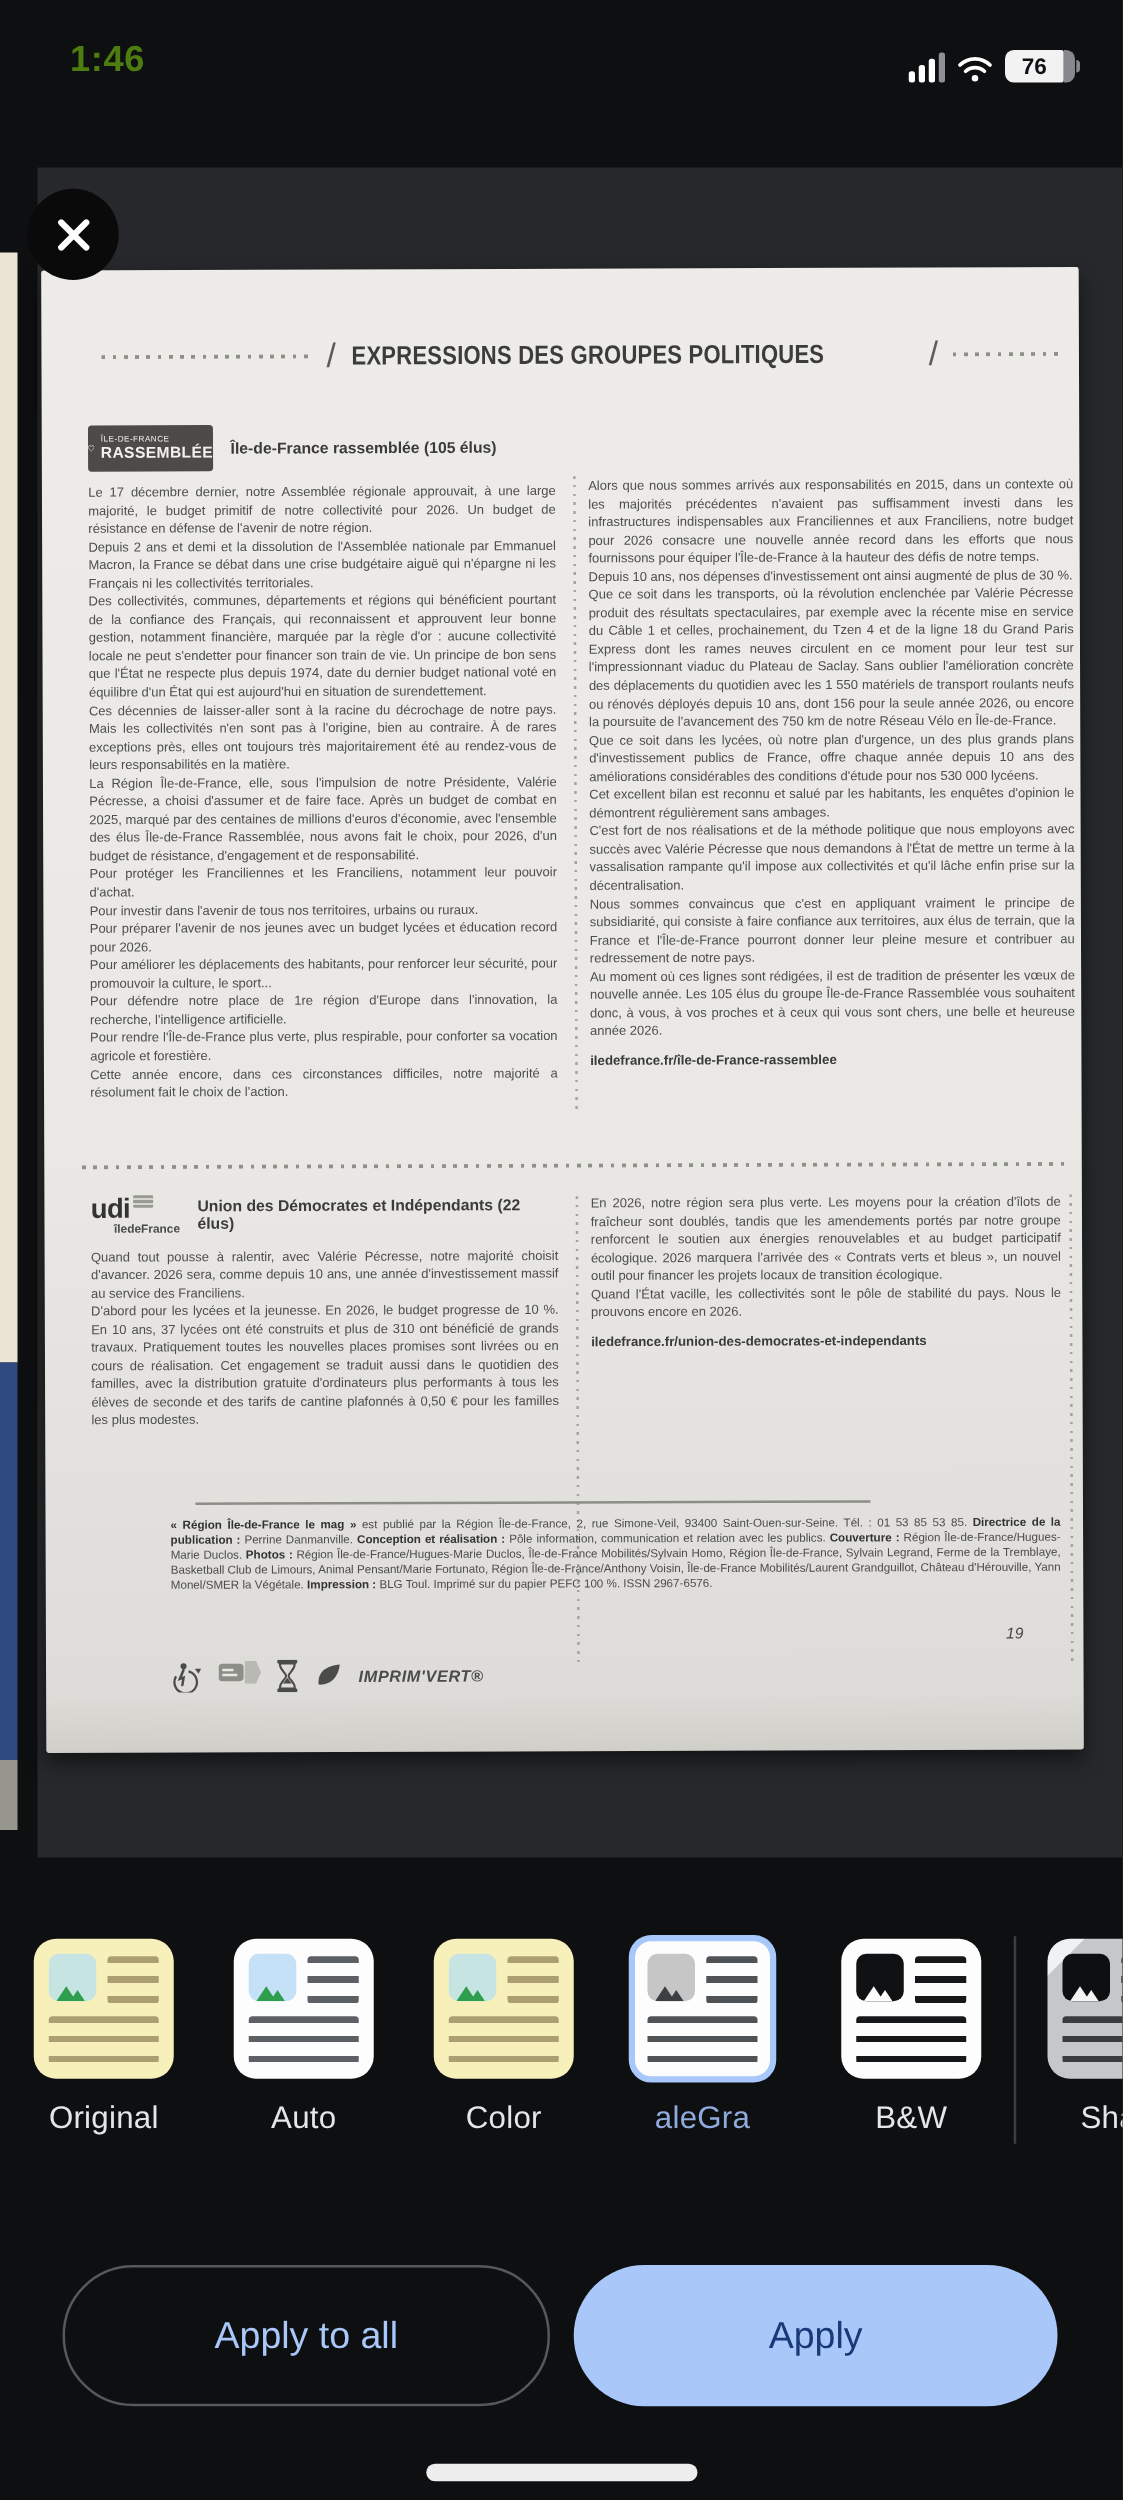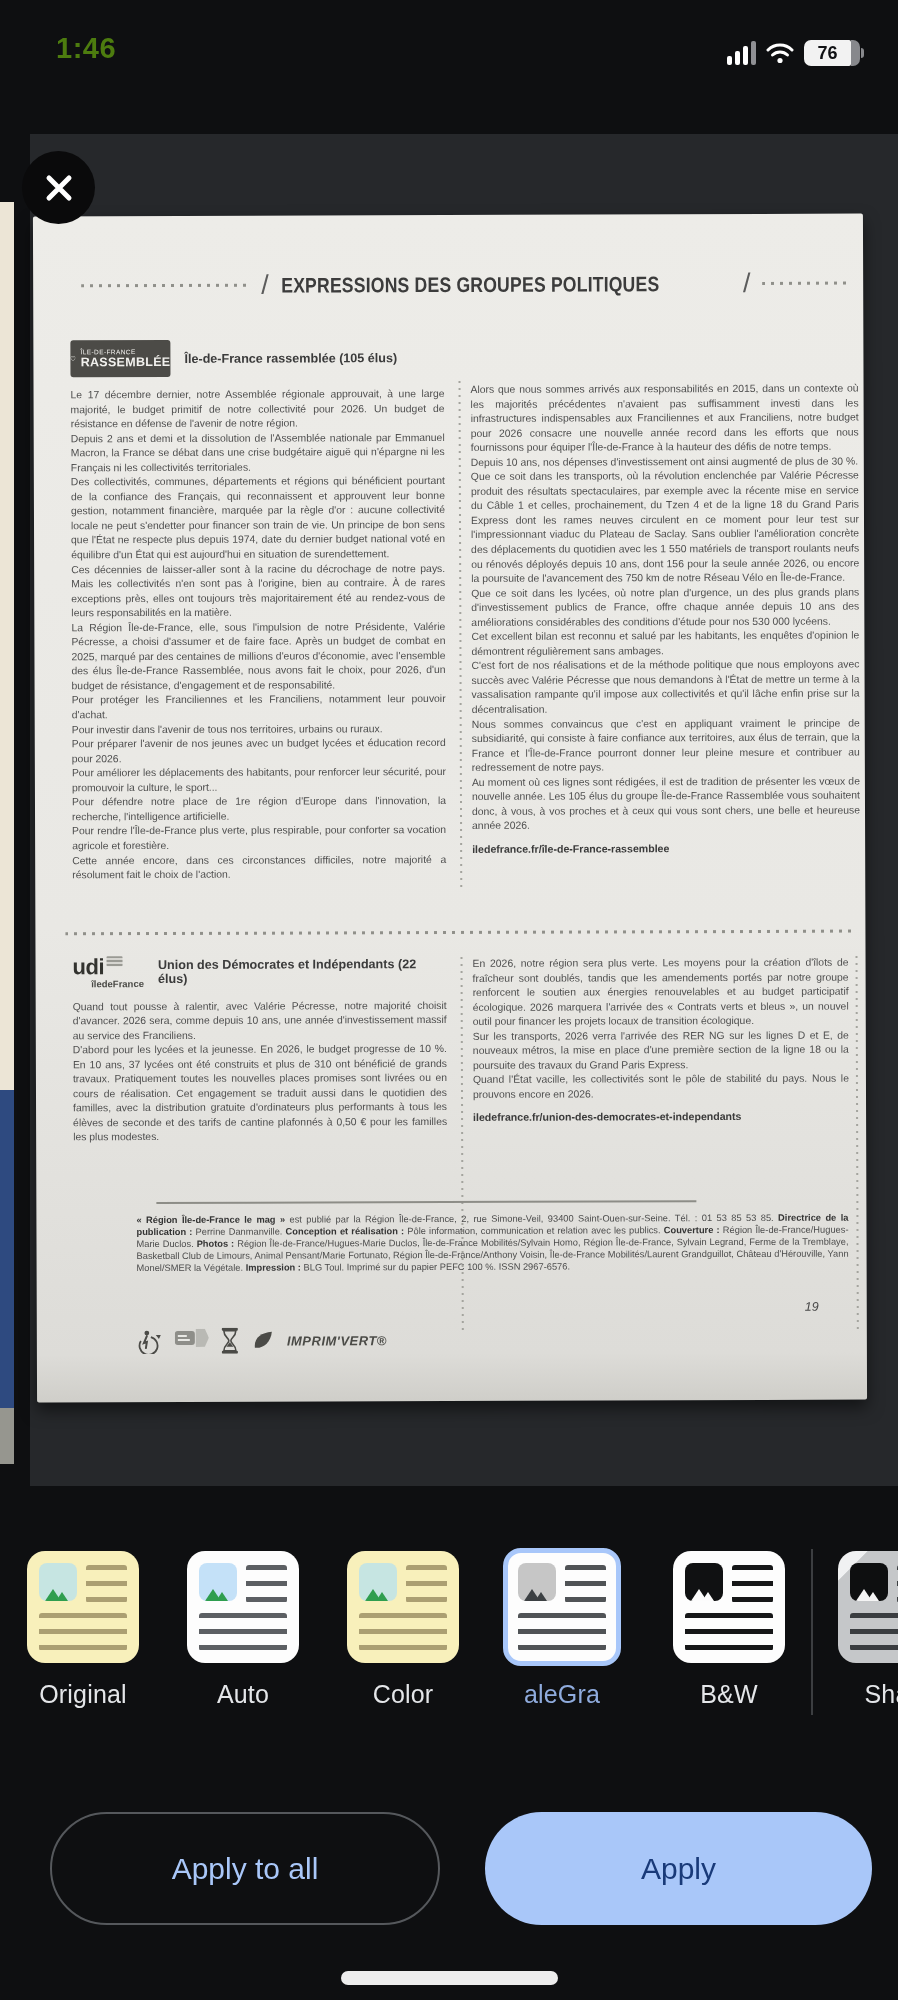--- a/index.html
+++ b/index.html
@@ -7,21 +7,21 @@
   body {
     position:relative; overflow:hidden;
     background:#0e0f11;
     font-family:"Liberation Sans", sans-serif;
     -webkit-font-smoothing:antialiased;
   }
   .abs { position:absolute; }
 
   
   .sb-time { left:56px; top:32px; font-size:29px; font-weight:700; color:#4d7c0f; letter-spacing:.5px; }
-  .sb-icons { right:34px; top:40px; display:flex; align-items:center; gap:10px; }
+  .sb-icons { right:34px; top:40px; display:flex; align-items:flex-end; gap:10px; }
   .sig { display:flex; align-items:flex-end; gap:3px; height:24px; }
   .sig i { display:block; width:5px; border-radius:2px; background:#fff; }
   .sig .s1{height:9px}.sig .s2{height:14px}.sig .s3{height:19px}.sig .s4{height:24px;background:#8f9094;}
   .bat { position:relative; display:flex; align-items:center; }
   .bat-body { width:47px; height:26px; background:#f2f2f2; border-radius:7px 2px 2px 7px;
               display:flex; align-items:center; justify-content:center;
               font-size:18px; font-weight:700; color:#101114; }
   .bat-tail { width:9px; height:26px; background:#87888c; border-radius:0 7px 7px 0; }
   .bat-nub { width:3px; height:10px; background:#87888c; border-radius:0 3px 3px 0; margin-left:1px; }
 
@@ -102,21 +102,21 @@
   .f-divider  { left:811px; top:1549px; width:2px; height:166px; background:#3c3e41; }
 
   .f-label { position:absolute; top:1680px; width:112px; text-align:center;
              font-size:25px; color:#e4e6e9; letter-spacing:.2px; }
   .f-label.sel { left:503px; width:118px; display:flex; justify-content:center; padding:0 3px; color:#8fabdd; }
 
   
   .btn { position:absolute; top:1812px; height:113px; border-radius:57px;
          display:flex; align-items:center; justify-content:center; font-size:30px; cursor:pointer; }
   .btn-outline { left:50px; width:390px; border:2px solid #55585c; color:#a9c7f9; background:transparent; }
-  .btn-fill { left:485px; width:387px; background:#a9c7f9; color:#193a79; font-weight:500; }
+  .btn-fill { left:459px; width:387px; background:#a9c7f9; color:#193a79; font-weight:500; }
 
   .home-bar { left:341px; top:1971px; width:217px; height:14px; border-radius:8px; background:#ededed; }
 </style>
 </head>
 <body>
 
 <div class="abs sb-time">1:46</div>
 <div class="abs sb-icons">
   <div class="sig">
       <i class="s1"></i>
@@ -204,21 +204,20 @@
       </div>
       <p>Quand tout pousse à ralentir, avec Valérie Pécresse, notre majorité choisit d'avancer. 2026 sera, comme depuis 10 ans, une année d'investissement massif au service des Franciliens.</p>
       <p>D'abord pour les lycées et la jeunesse. En 2026, le budget progresse de 10 %. En 10 ans, 37 lycées ont été construits et plus de 310 ont bénéficié de grands travaux. Pratiquement toutes les nouvelles places promises sont livrées ou en cours de réalisation. Cet engagement se traduit aussi dans le quotidien des familles, avec la distribution gratuite d'ordinateurs plus performants à tous les élèves de seconde et des tarifs de cantine plafonnés à 0,50 € pour les familles les plus modestes.</p>
     </div>
 
     <div class="abs vdots" style="left:425px; top:742px; height:378px;"></div>
     <div class="abs vdots" style="left:820px; top:742px; height:378px;"></div>
 
     <div class="col" style="left:437px; top:742px; width:376px;">
       <p>En 2026, notre région sera plus verte. Les moyens pour la création d'îlots de fraîcheur sont doublés, tandis que les amendements portés par notre groupe renforcent le soutien aux énergies renouvelables et au budget participatif écologique. 2026 marquera l'arrivée des « Contrats verts et bleus », un nouvel outil pour financer les projets locaux de transition écologique.</p>
-      <p>Sur les transports, 2026 verra l'arrivée des RER NG sur les lignes D et E, de nouveaux métros, la mise en place d'une première section de la ligne 18 ou la poursuite des travaux du Grand Paris Express.</p>
       <p>Quand l'État vacille, les collectivités sont le pôle de stabilité du pays. Nous le prouvons encore en 2026.</p>
       <div class="doc-link">iledefrance.fr/union-des-democrates-et-independants</div>
     </div>
 
 
     <div class="abs imp-line"></div>
 
     <p class="abs imp-text"><b>« Région Île-de-France le mag »</b><span> est publié par la Région Île-de-France, 2, rue Simone-Veil, 93400 Saint-Ouen-sur-Seine. Tél. : 01 53 85 53 85. </span><b>Directrice de la publication :</b><span> Perrine Danmanville. </span><b>Conception et réalisation :</b><span> Pôle information, communication et relation avec les publics. </span><b>Couverture :</b><span> Région Île-de-France/Hugues-Marie Duclos. </span><b>Photos :</b><span> Région Île-de-France/Hugues-Marie Duclos, Île-de-France Mobilités/Sylvain Homo, Région Île-de-France, Sylvain Legrand, Ferme de la Tremblaye, Basketball Club de Limours, Animal Pensant/Marie Fortunato, Région Île-de-France/Anthony Voisin, Île-de-France Mobilités/Laurent Grandguillot, Château d'Hérouville, Yann Monel/SMER la Végétale. </span><b>Impression :</b><span> BLG Toul. Imprimé sur du papier PEFC 100 %. ISSN 2967-6576.</span></p>
 
     <div class="abs eco-row">

